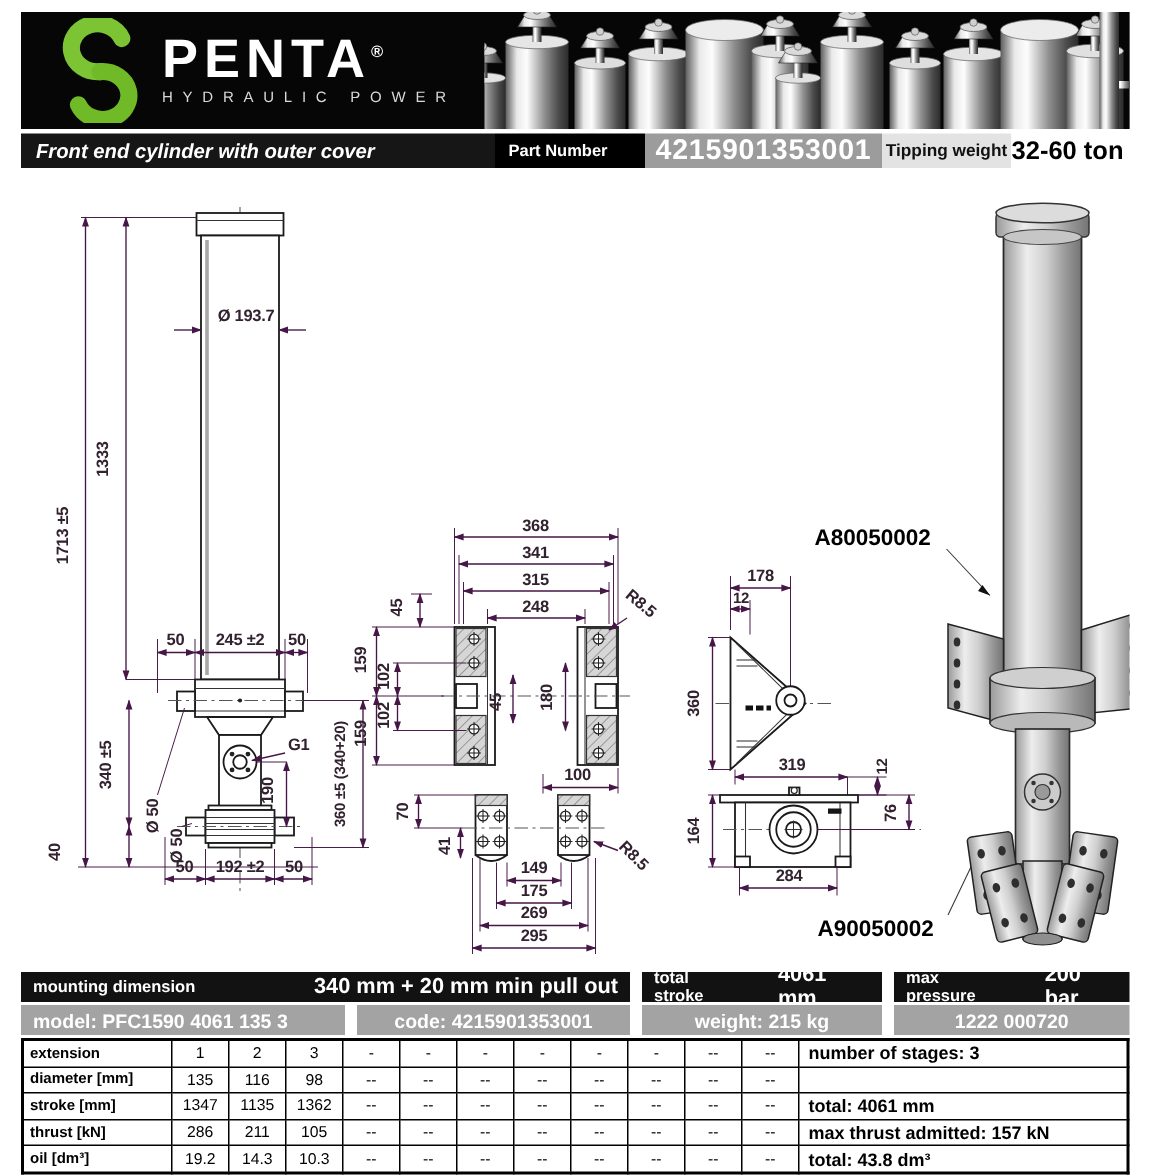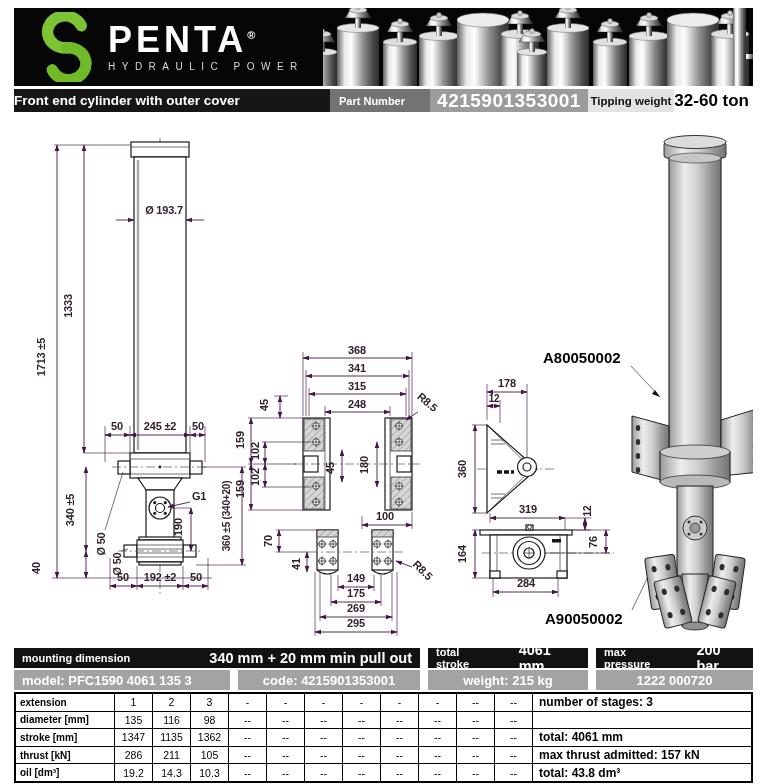--- a/index.html
+++ b/index.html
@@ -11,22 +11,22 @@
   #logo{position:absolute;left:16px;top:4px;}
   #brand{position:absolute;left:94px;top:8px;color:#fff;}
   #brand .name{font-size:36px;font-weight:bold;letter-spacing:4px;line-height:38px;}
   #brand .reg{font-size:11px;vertical-align:super;letter-spacing:0;}
   #brand .tag{font-size:10px;letter-spacing:6.5px;color:#d8d8d8;margin-top:2px;}
   #montage{position:absolute;right:0;top:0;}
 
   
   #titlebar{position:absolute;left:14px;top:89px;width:739px;height:23px;display:flex;}
   #titlebar .seg{height:100%;display:flex;align-items:center;box-sizing:border-box;}
-  .seg-product{width:316px;background:#161616;color:#fff;font-weight:bold;font-size:13.5px;}
-  .seg-pnl{width:100px;background:#737373;color:#fff;font-weight:bold;font-size:11px;padding-left:9px;}
+  .seg-product{width:316px;background:#161616;color:#fff;font-style:italic;font-weight:bold;font-size:13.5px;padding-left:10px;}
+  .seg-pnl{width:100px;background:#000000;color:#fff;font-weight:bold;font-size:11px;padding-left:9px;}
   .seg-pnv{width:158px;background:#9c9c9c;color:#fff;font-weight:bold;font-size:19px;justify-content:center;letter-spacing:0.5px;}
   .seg-twl{width:86px;background:#e3e3e3;color:#111;font-weight:bold;font-size:11.5px;justify-content:center;}
   .seg-twv{width:79px;background:#fff;color:#000;font-weight:bold;font-size:17px;justify-content:flex-end;padding-right:4px;}
 
   
   #drawing{position:absolute;left:14px;top:120px;width:739px;height:525px;}
   .oln{fill:none;stroke:#1a1a1a;stroke-width:1.2;}
   .fw{fill:#ffffff;stroke:#1a1a1a;stroke-width:1.2;}
   .thin{fill:none;stroke:#333;stroke-width:0.7;}
   .shade{stroke:#a8a8a8;stroke-width:2.4;}

